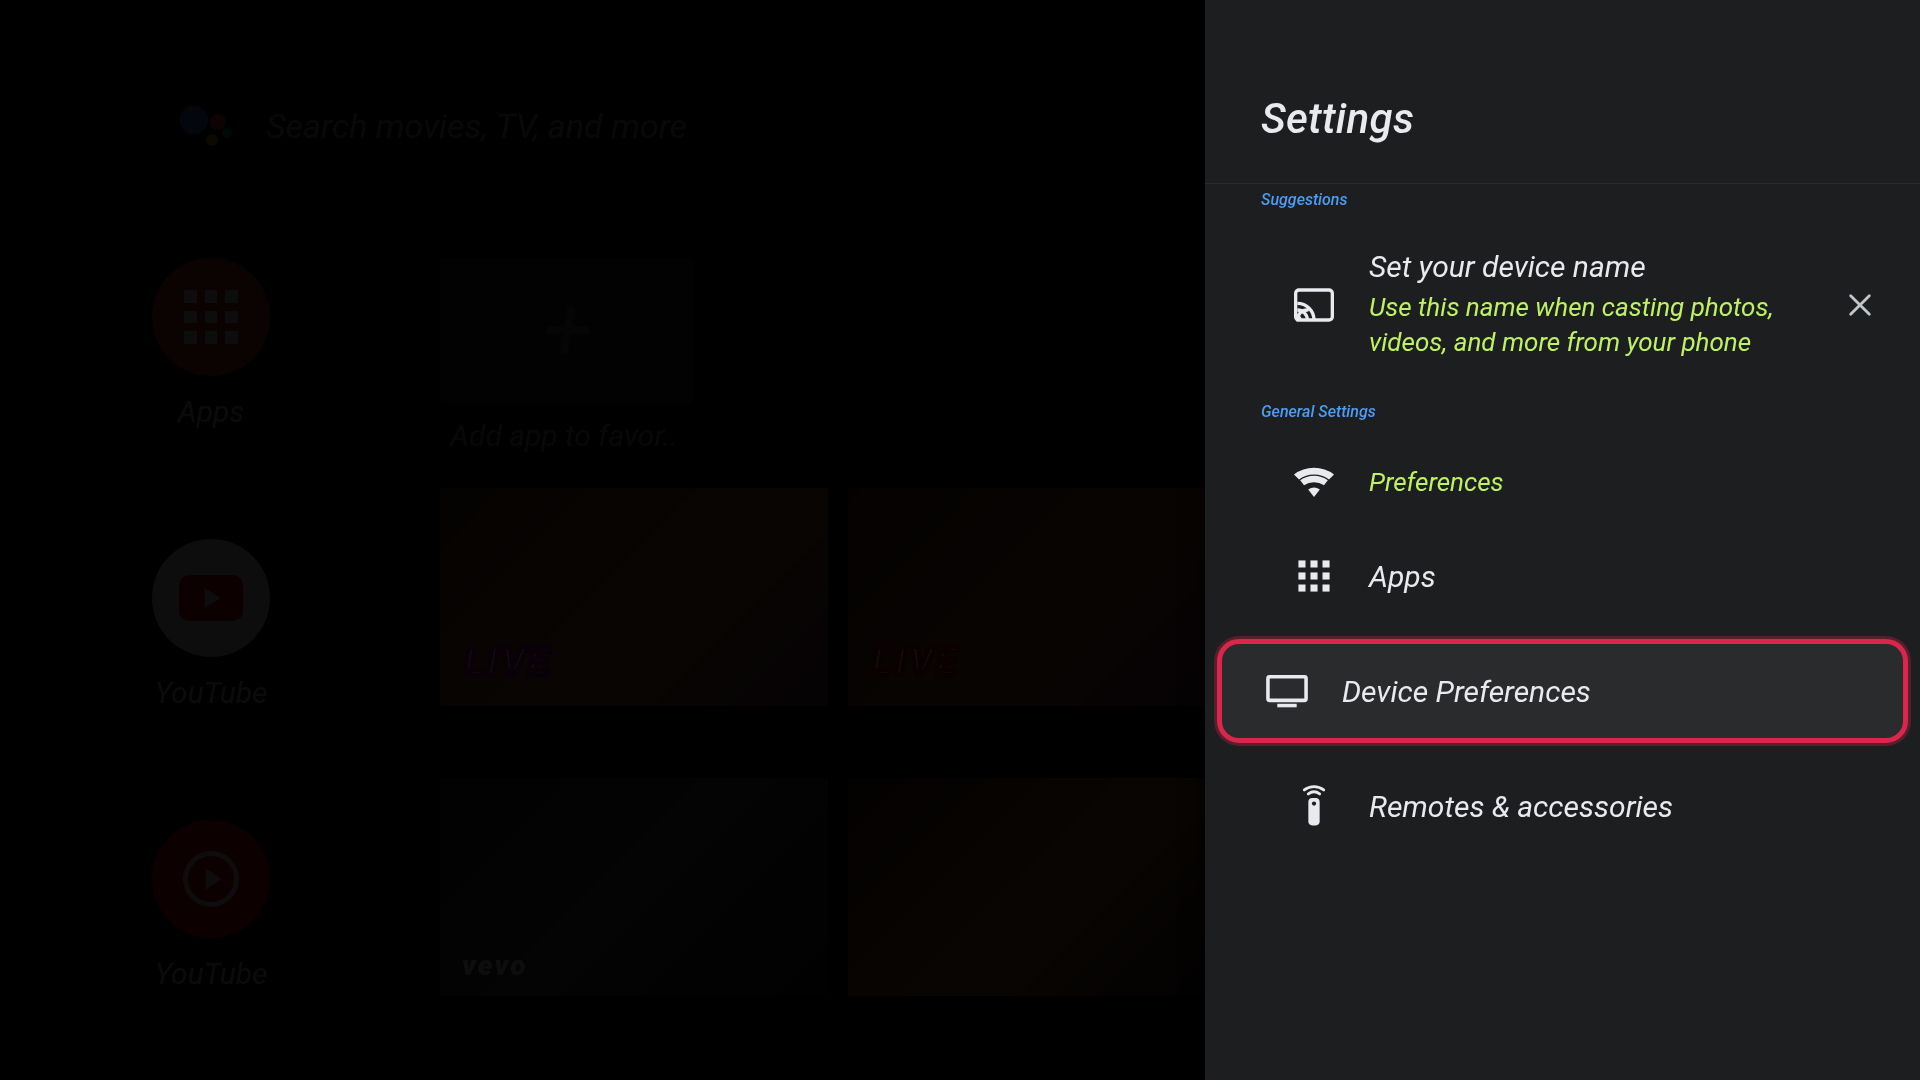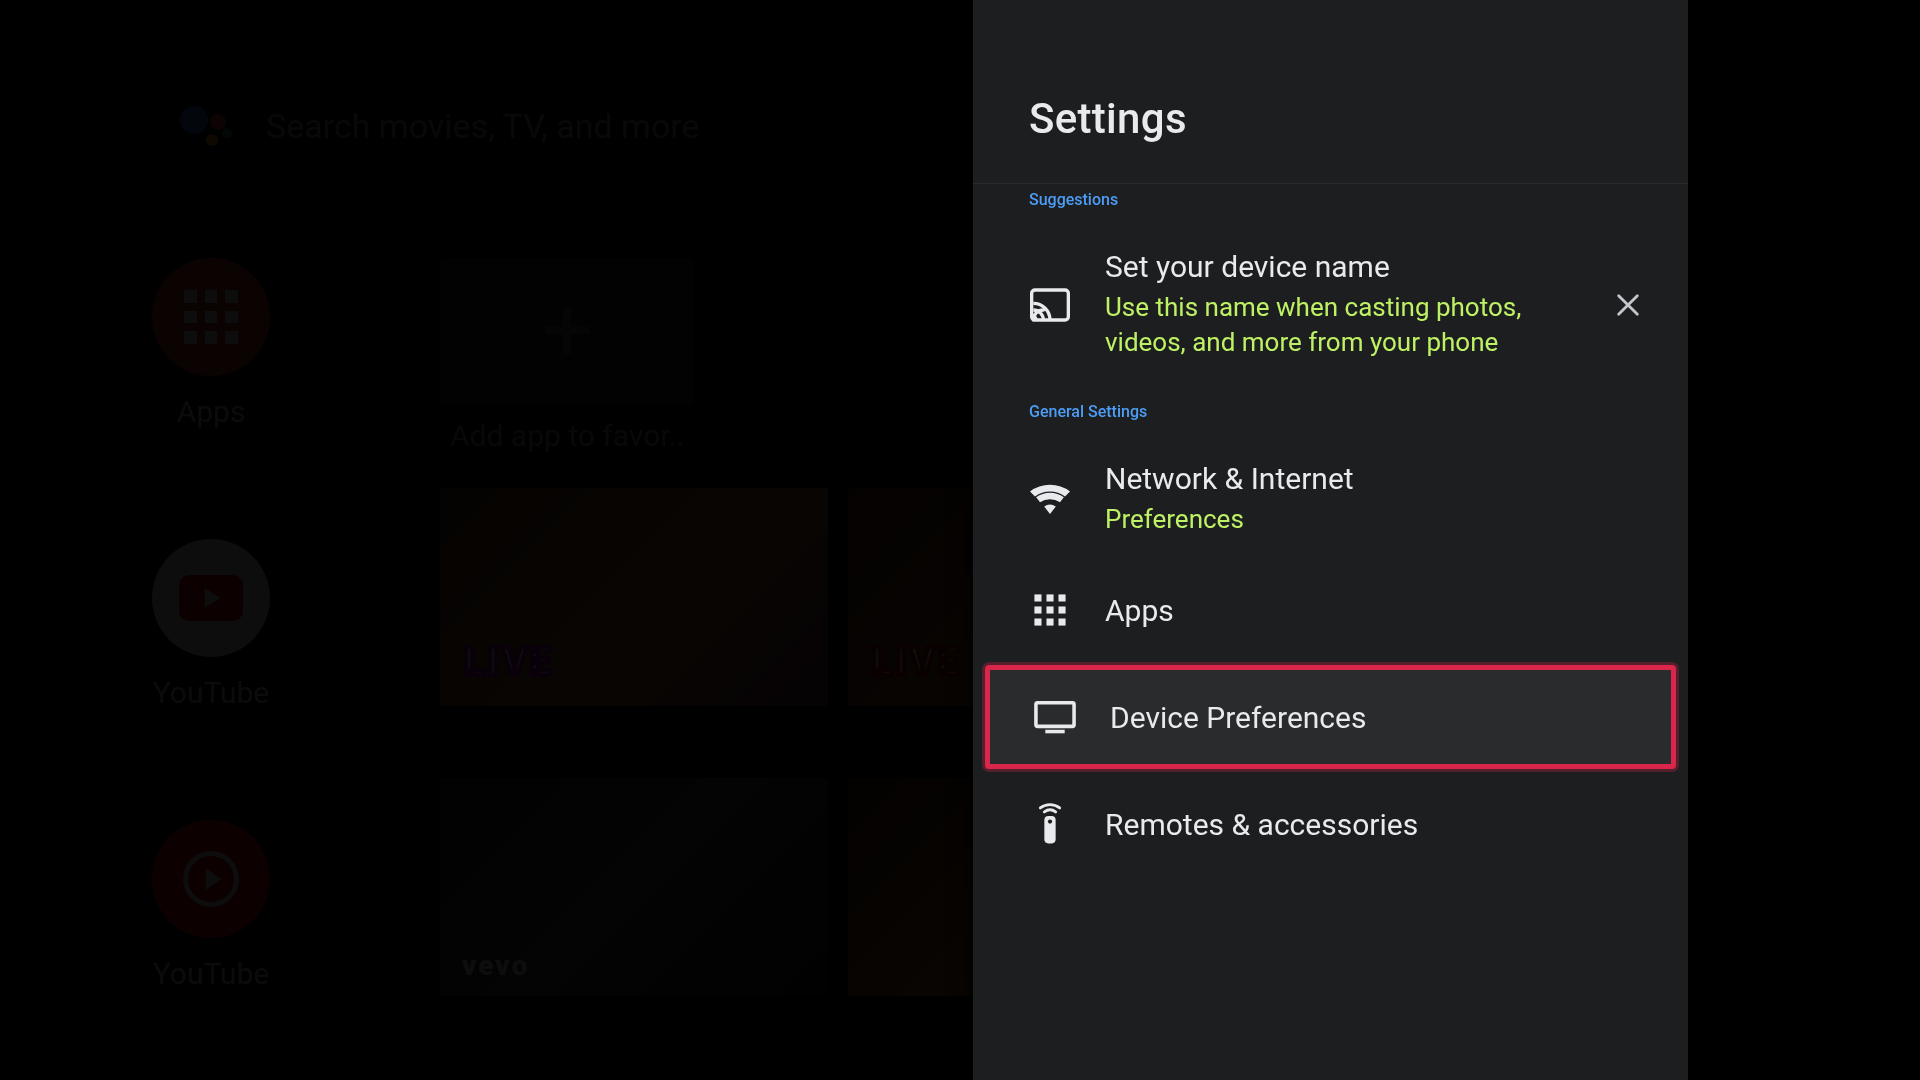--- a/index.html
+++ b/index.html
@@ -1,18 +1,18 @@
 <!DOCTYPE html>
 <html><head>
 <meta charset="utf-8">
 <style>
   * { box-sizing: border-box; margin: 0; padding: 0; }
   html, body { width: 1920px; height: 1080px; overflow: hidden; font-family: Roboto, Arial, sans-serif; background: #000; }
   
-  .screen { position: relative; width: 1688px; height: 1080px; }
+  .screen { position: relative; width: 1920px; height: 1080px; font-style: italic; }
   
   
   .home-layer {
     position: absolute; inset: 0;
     background: #151515;
     filter: brightness(0.35);
   }
   .home-layer::after {
     content: ""; position: absolute; inset: 0;
     background: rgba(0,0,0,0.65);
@@ -74,35 +74,36 @@
   
   .panel-body { flex:1; overflow:hidden; padding-top:0; }
   
   .section-label { color:#4c9df6; font-size:16px; font-weight:500; padding: 20px 0 18px 56px; }
   .section-label.cut { padding-top: 6px; }
   
   .row {
     display:flex; align-items:center; gap:34px;
     padding: 22px 56px 22px 56px;
     position:relative;
+    margin-left:32px;
   }
   .row .ic { width:42px; height:42px; flex-shrink:0; display:flex; align-items:center; justify-content:center; }
   .row .txt { display:flex; flex-direction:column; gap:6px; }
   .row .title { font-size:30px; color:#e8eaed; }
   .row .sub { font-size:26px; color:#bef264; line-height:1.35; max-width:420px; }
   .row .close { position:absolute; right:46px; top:50%; transform:translateY(-50%); color:#bfc2c6; font-size:34px; cursor:pointer; }
 
   .row.simple { padding-top:30px; padding-bottom:30px; }
   
   
   .row.highlight {
     background:#2a2b2d;
-    margin: 4px 12px;
+    margin: 12px 12px;
     padding: 26px 44px;
-    border-radius: 4px;
+    border-radius: 22px;
     border: 5px solid #d9264a;
     box-shadow: 0 0 0 3px rgba(217,38,74,0.3);
   }
   
   svg { display:block; }
 </style>
 </head>
 <body>
 
 <div class="screen">
@@ -206,21 +207,20 @@
       <div class="section-label">General Settings</div>
 
       <div class="row">
         <div class="ic">
           <svg width="40" height="32" viewBox="0 0 24 18" fill="#e8eaed">
               <path d="M12 18l3.5-4.5a6 6 0 0 0-7 0L12 18zM3 7.5a15 15 0 0 1 18 0L24 4.5a20 20 0 0 0-24 0L3 7.5z"></path>
               <path d="M6 11a10.5 10.5 0 0 1 12 0l2.3-3a14 14 0 0 0-16.6 0L6 11z"></path>
             </svg>
         </div>
         <div class="txt">
-          <div class="title">Network &amp; Internet</div>
           <div class="sub">Preferences</div>
         </div>
       </div>
 
 
       <div class="row simple">
         <div class="ic">
           <svg width="34" height="34" viewBox="0 0 24 24" fill="#e8eaed">
             <rect x="1" y="1" width="5" height="5"></rect>
               <rect x="9.5" y="1" width="5" height="5"></rect>

